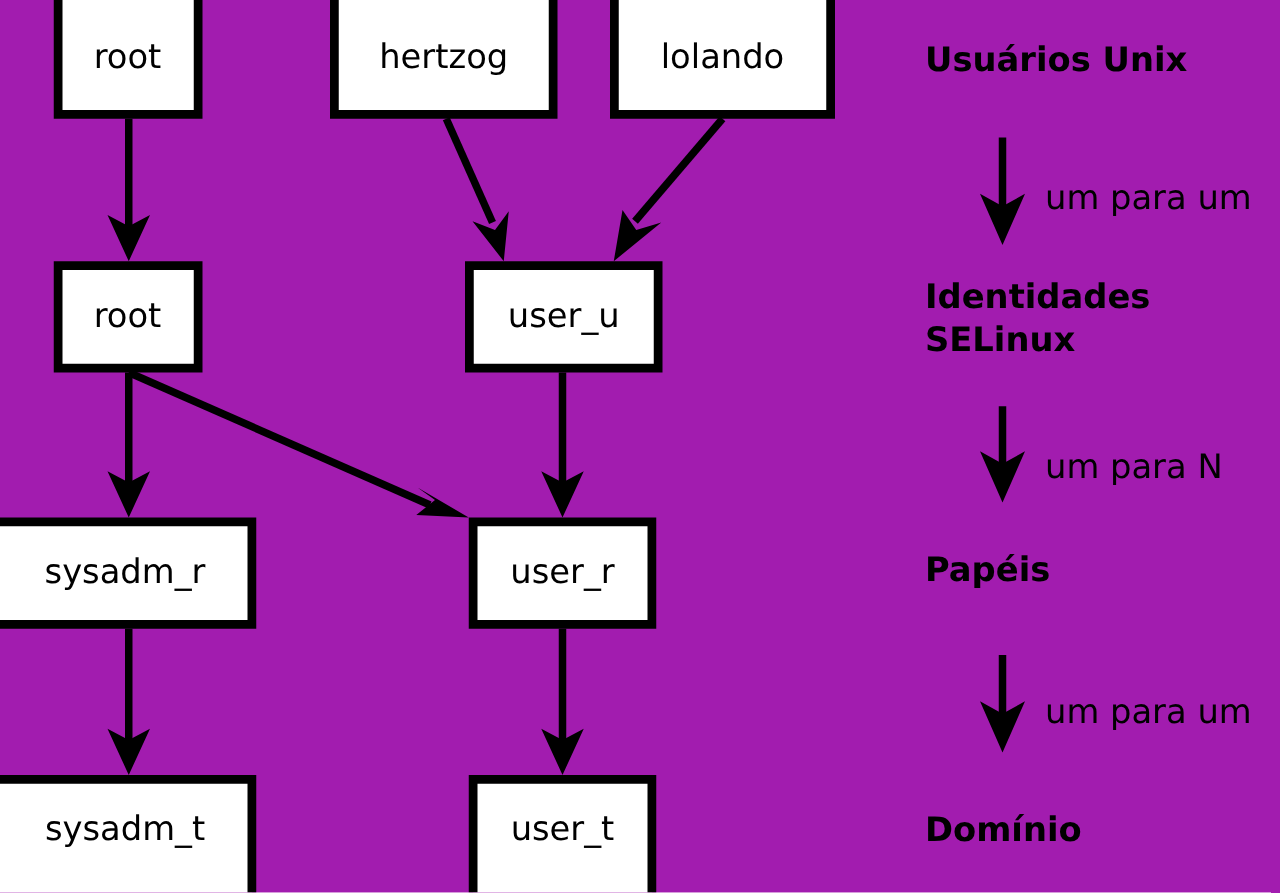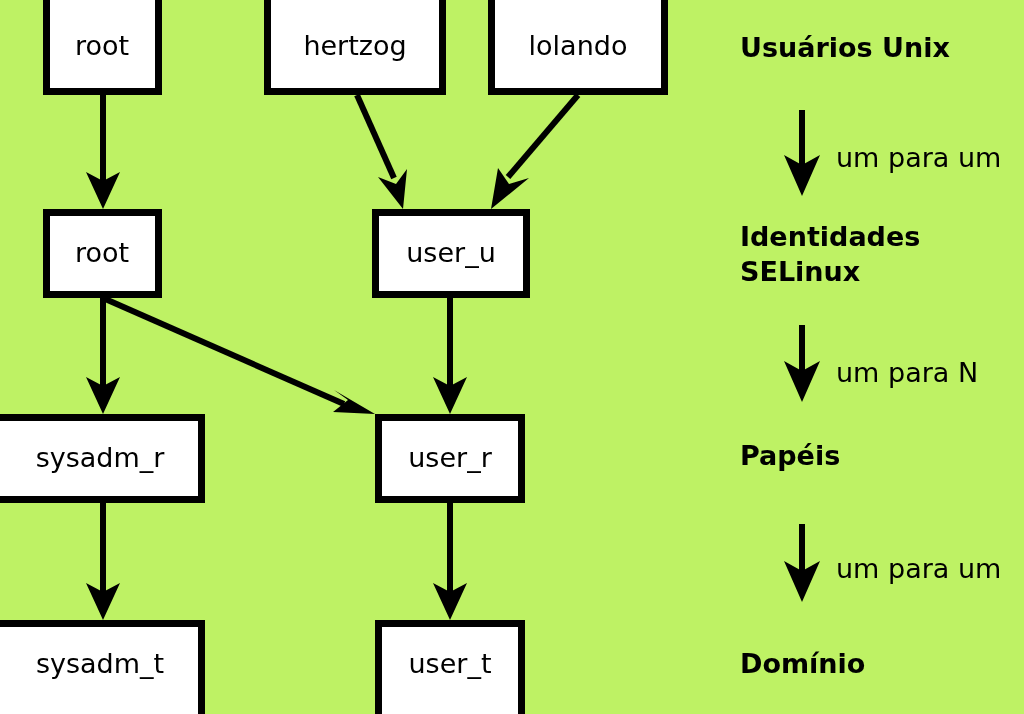--- a/index.html
+++ b/index.html
@@ -10,21 +10,21 @@
   body {
     width: 1024px;
     height: 714px;
     overflow: hidden;
     font-family: "DejaVu Sans", sans-serif;
   }
   #diagram-root {
     position: relative;
     width: 1024px;
     height: 714px;
-    background: #bef264;
+    background: #a21caf;
   }
   svg.diagram-canvas {
     position: absolute;
     top: 0;
     left: 0;
     width: 1024px;
     height: 714px;
     display: block;
   }
   .node-box {

